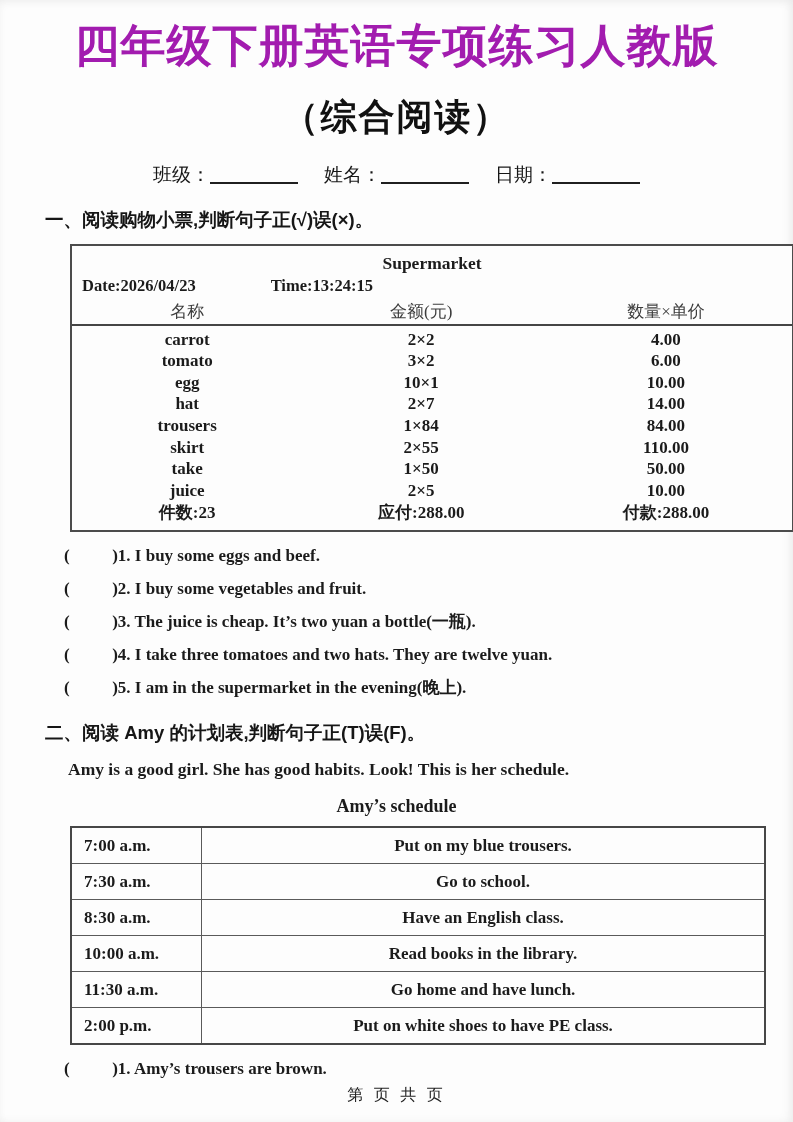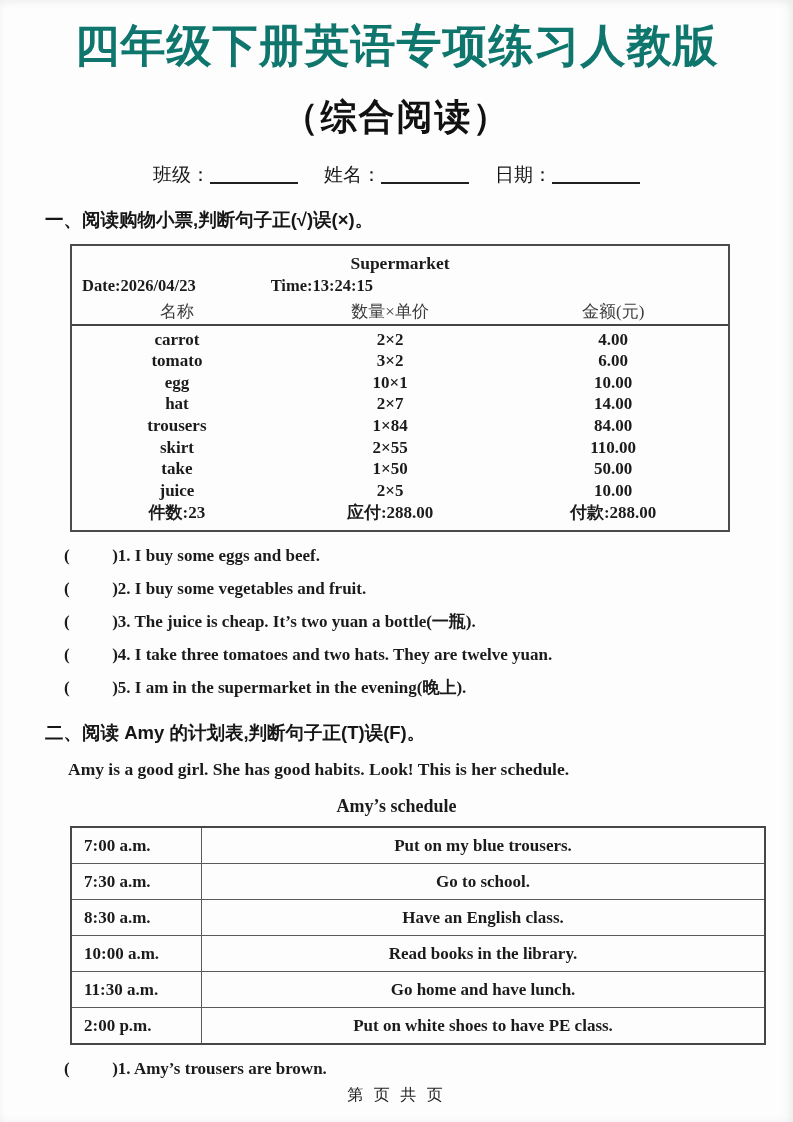--- a/index.html
+++ b/index.html
@@ -5,40 +5,40 @@
   html,body{margin:0;padding:0;background:#e9e9e9;}
   .page{
     width:793px;height:1122px;position:relative;margin:0 auto;
     background:#fdfdfd;color:#1b1b1b;overflow:hidden;
     font-family:"Liberation Serif", serif;
     box-shadow:inset -4px 0 10px rgba(0,0,0,.05), inset 0 3px 8px rgba(0,0,0,.03);
   }
   .title{
     margin:0;padding-top:20px;text-align:center;
     font-family:"Liberation Sans",sans-serif;font-weight:700;font-size:45px;line-height:1.15;
-    letter-spacing:1px;color:#0f766e;
+    letter-spacing:1px;color:#a21caf;
   }
   .subtitle{
     margin:0;padding-top:25px;text-align:center;
     font-family:"Liberation Sans",sans-serif;font-weight:700;font-size:36px;line-height:1.1;
     letter-spacing:2px;color:#111;
   }
   .info-row{
     margin-top:29px;display:flex;justify-content:center;align-items:flex-end;gap:26px;
     font-family:"Liberation Sans",sans-serif;font-weight:400;font-size:19px;line-height:1;color:#161616;
   }
   .info-field{display:flex;align-items:flex-end;}
   .blank{display:inline-block;width:88px;height:17px;border-bottom:2px solid #1f1f1f;}
   .sec-heading{
     margin:25px 0 0 45px;
     font-family:"Liberation Sans",sans-serif;font-weight:700;font-size:18.5px;line-height:1.2;color:#161616;
   }
   
   .receipt{
-    margin:12px 0 0 70px;width:660px;border:2px solid #4c4c4c;background:#fdfdfd;
+    margin:12px 0 0 70px;width:724px;border:2px solid #4c4c4c;background:#fdfdfd;
     padding:6px 0 6px;box-sizing:border-box;
   }
   .r-store{text-align:center;font-weight:700;font-size:17.5px;line-height:23px;}
   .r-datetime{display:flex;font-weight:700;font-size:16.5px;line-height:22px;padding-left:10px;}
   .r-time{margin-left:75px;}
   .r-grid{display:grid;grid-template-columns:32% 33% 35%;text-align:center;}
   .r-head{font-weight:400;color:#3c3c3c;font-size:17px;line-height:25px;border-bottom:2px solid #454545;margin-top:2px;}
   .r-body{margin-top:3px;}
   .r-row{font-weight:700;font-size:17px;line-height:21.6px;}
   .r-totals{font-weight:700;font-size:17px;line-height:23px;}
@@ -89,22 +89,22 @@
   <div class="sec-heading">一、阅读购物小票,判断句子正(√)误(×)。</div>
 
   <div class="receipt">
     <div class="r-store">Supermarket</div>
     <div class="r-datetime">
       <span>Date:2026/04/23</span>
       <span class="r-time">Time:13:24:15</span>
     </div>
     <div class="r-grid r-head">
       <span>名称</span>
+      <span>金额(元)</span>
       <span>数量×单价</span>
-      <span>金额(元)</span>
     </div>
     <div class="r-body">
       <div class="r-grid r-row">
         <span>carrot</span>
         <span>2×2</span>
         <span>4.00</span>
       </div>
       <div class="r-grid r-row">
         <span>tomato</span>
         <span>3×2</span>

